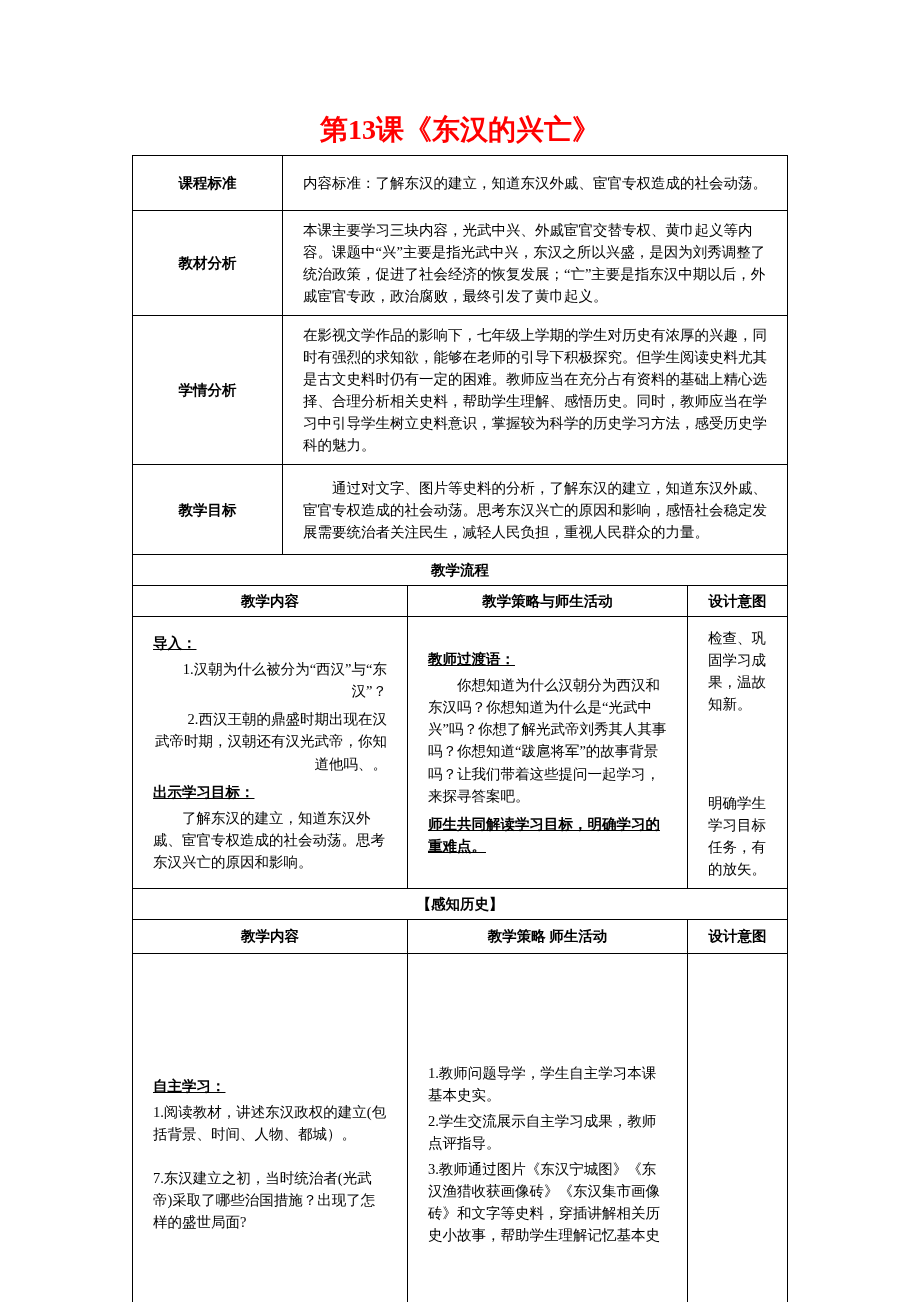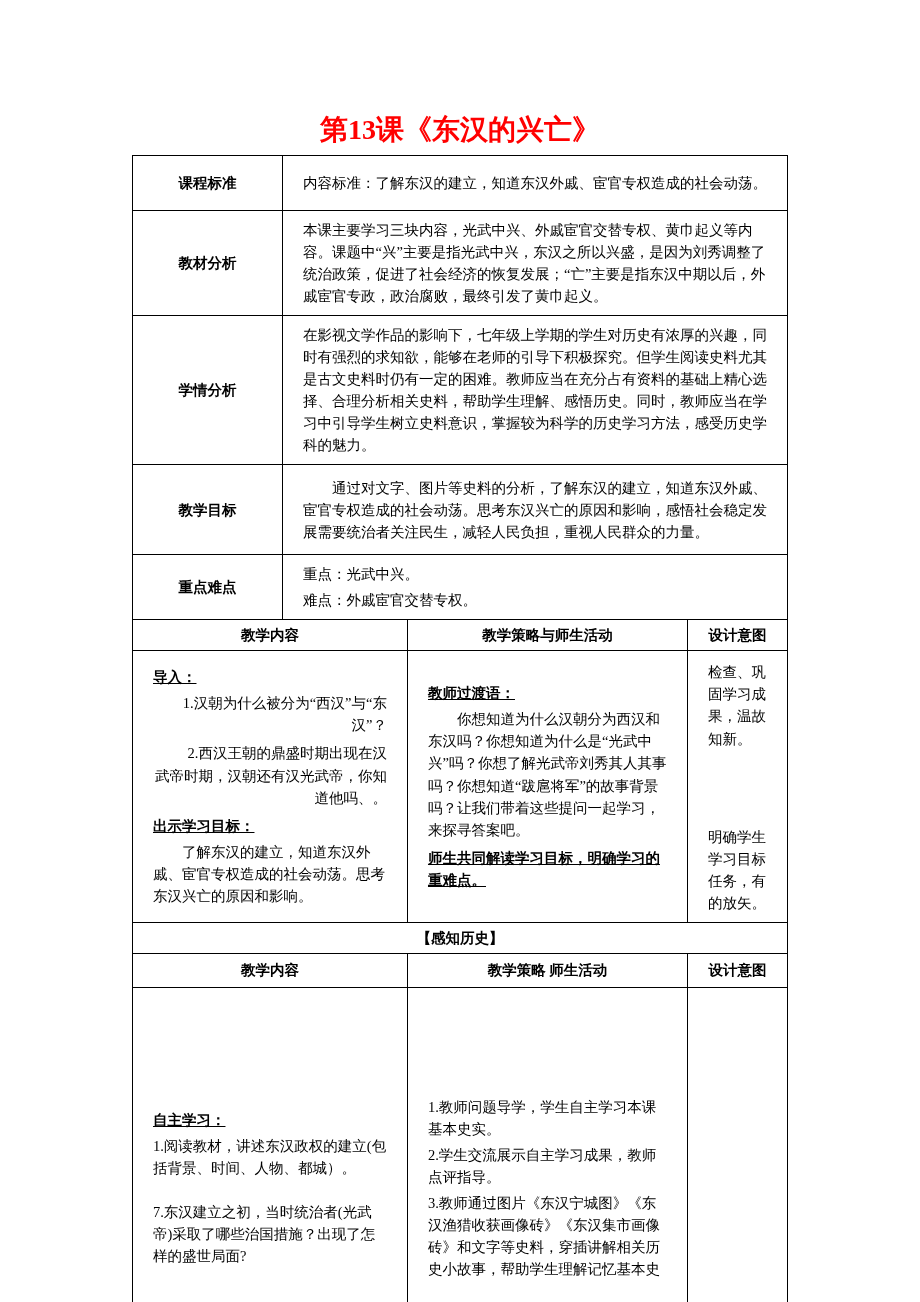--- a/index.html
+++ b/index.html
@@ -125,28 +125,24 @@
         </td>
       </tr>
 
       <tr class="r4">
         <td class="label">教学目标</td>
         <td class="content" colspan="3">
           <p class="ind2">通过对文字、图片等史料的分析，了解东汉的建立，知道东汉外戚、宦官专权造成的社会动荡。思考东汉兴亡的原因和影响，感悟社会稳定发展需要统治者关注民生，减轻人民负担，重视人民群众的力量。</p>
         </td>
       </tr>
 
-      <tr class="r5">
-        <td class="label">重点难点</td>
-        <td class="content" colspan="3">
-          <p>重点：光武中兴。</p>
-          <p>难点：外戚宦官交替专权。</p>
-        </td>
+
+      <tr class="r-flow">
+        <td class="full" colspan="4">教学流程</td>
       </tr>
-
 
 
       <tr class="r-cols1">
         <td class="colhead" colspan="2">教学内容</td>
         <td class="colhead">教学策略与师生活动</td>
         <td class="colhead">设计意图</td>
       </tr>
 
       <tr class="r-c1">
         <td class="content top" colspan="2">

